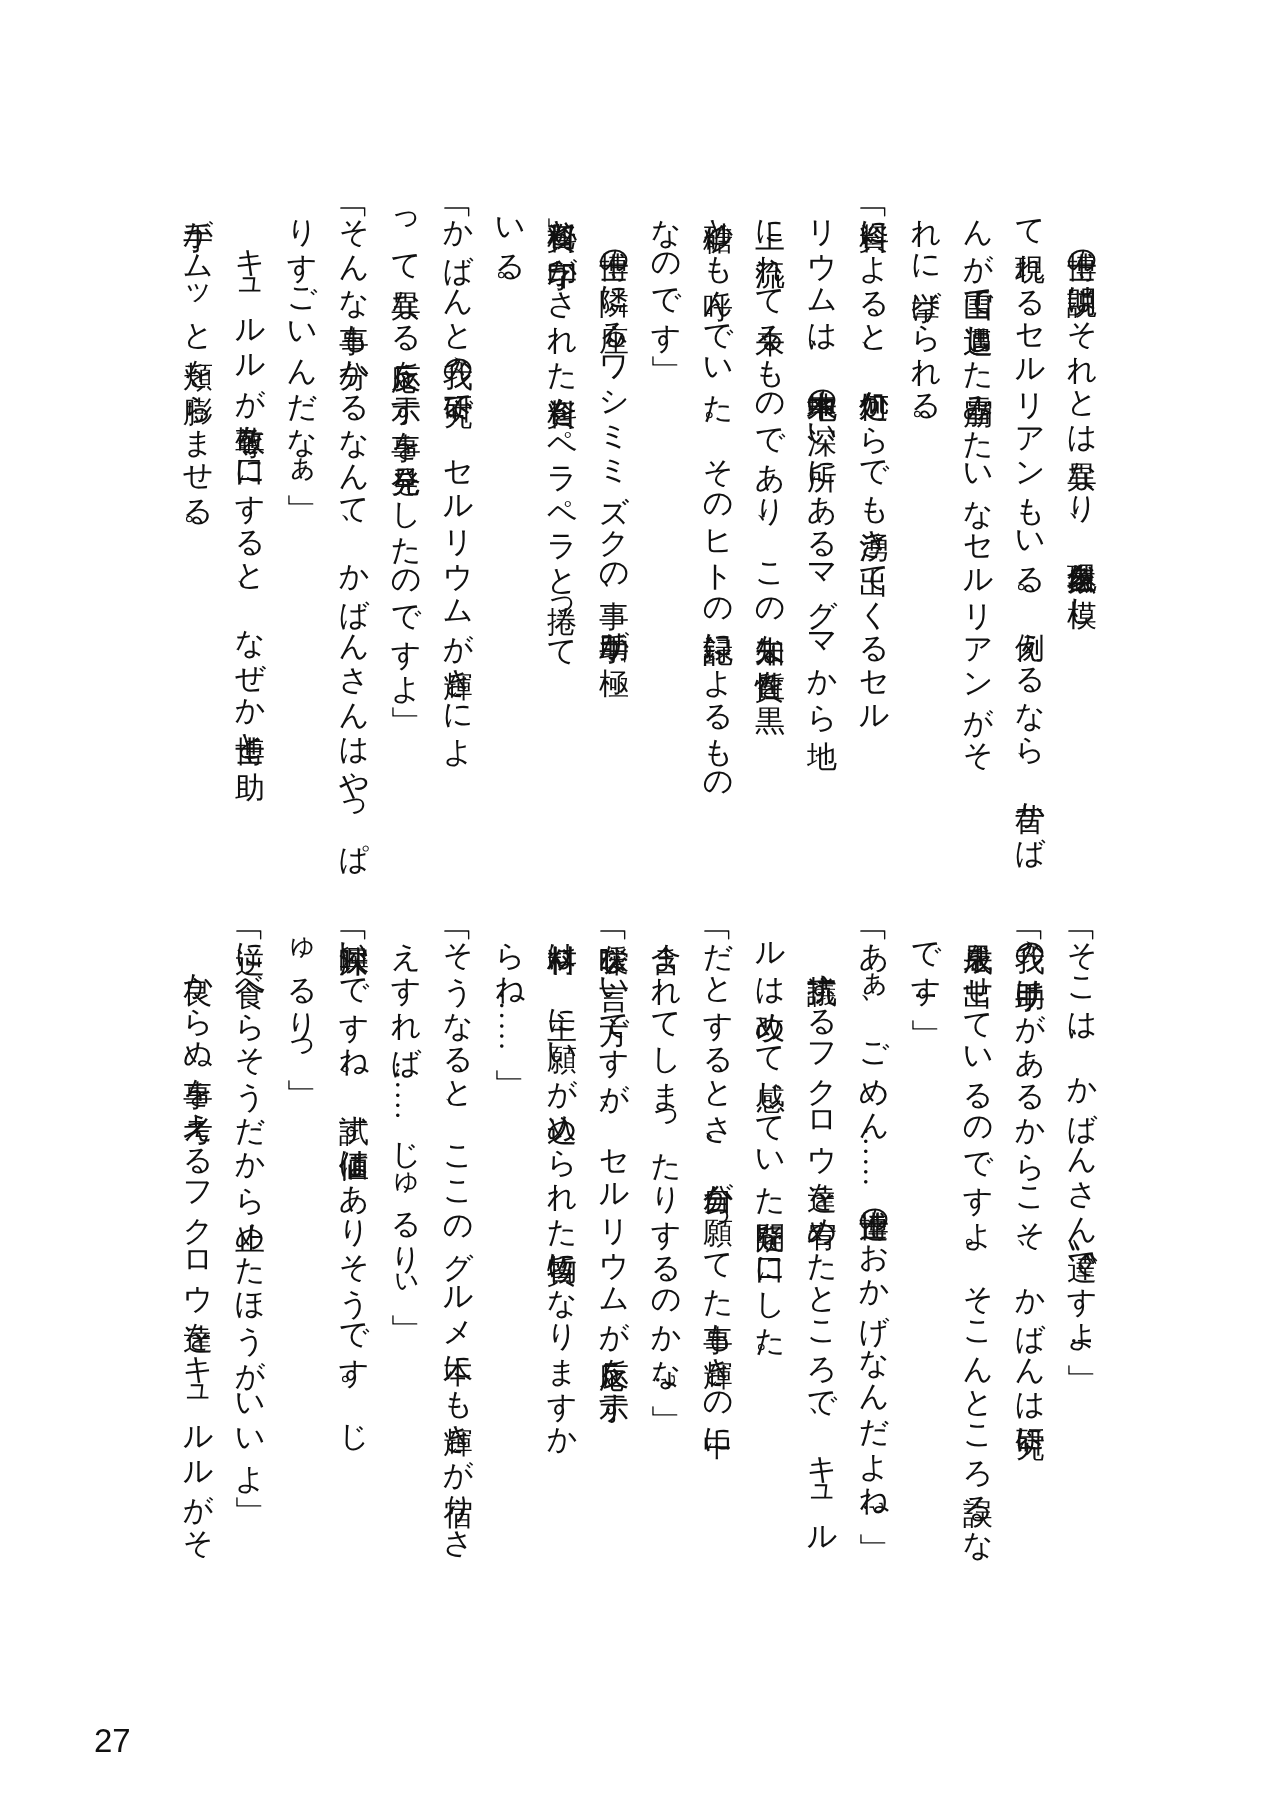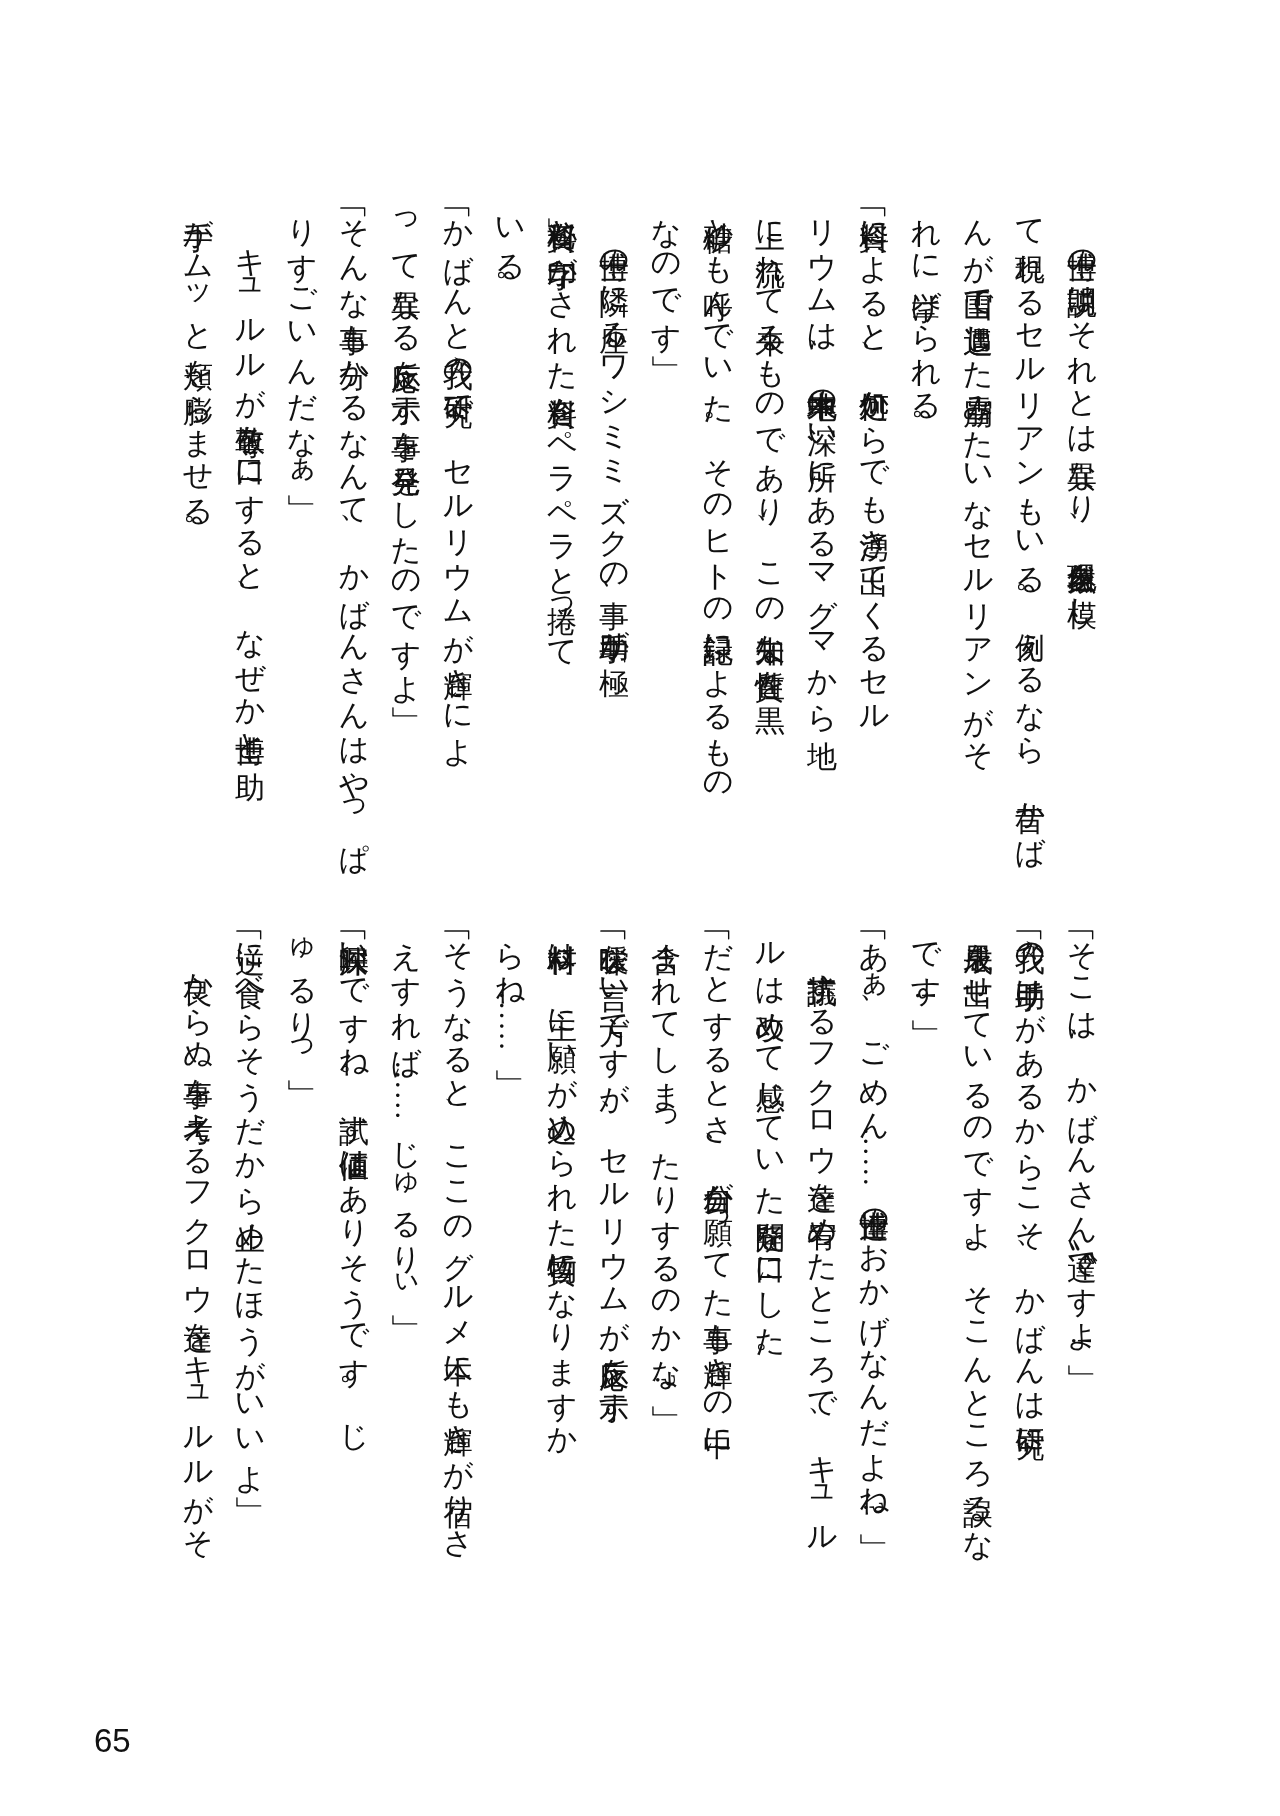--- a/index.html
+++ b/index.html
@@ -84,15 +84,15 @@
     <p class="text-line">材料は、主に願いが込められた物質になりますか</p>
     <p class="text-line">らね……」</p>
     <p class="text-line">「そうなると、ここのグルメ本にも輝きが宿りさ</p>
     <p class="text-line">えすれば……じゅるりぃ」</p>
     <p class="text-line">「興味深いですね。試す価値はありそうです。じ</p>
     <p class="text-line">ゅるりっ」</p>
     <p class="text-line">「逆に食べらそうだから止めたほうがいいよ」</p>
     <p class="text-line">　良からぬ事を考えるフクロウ達をキュルルがそ</p>
   </div>
 
-  <div class="page-number">65</div>
+  <div class="page-number">27</div>
 
 </div>
 
 </body></html>

